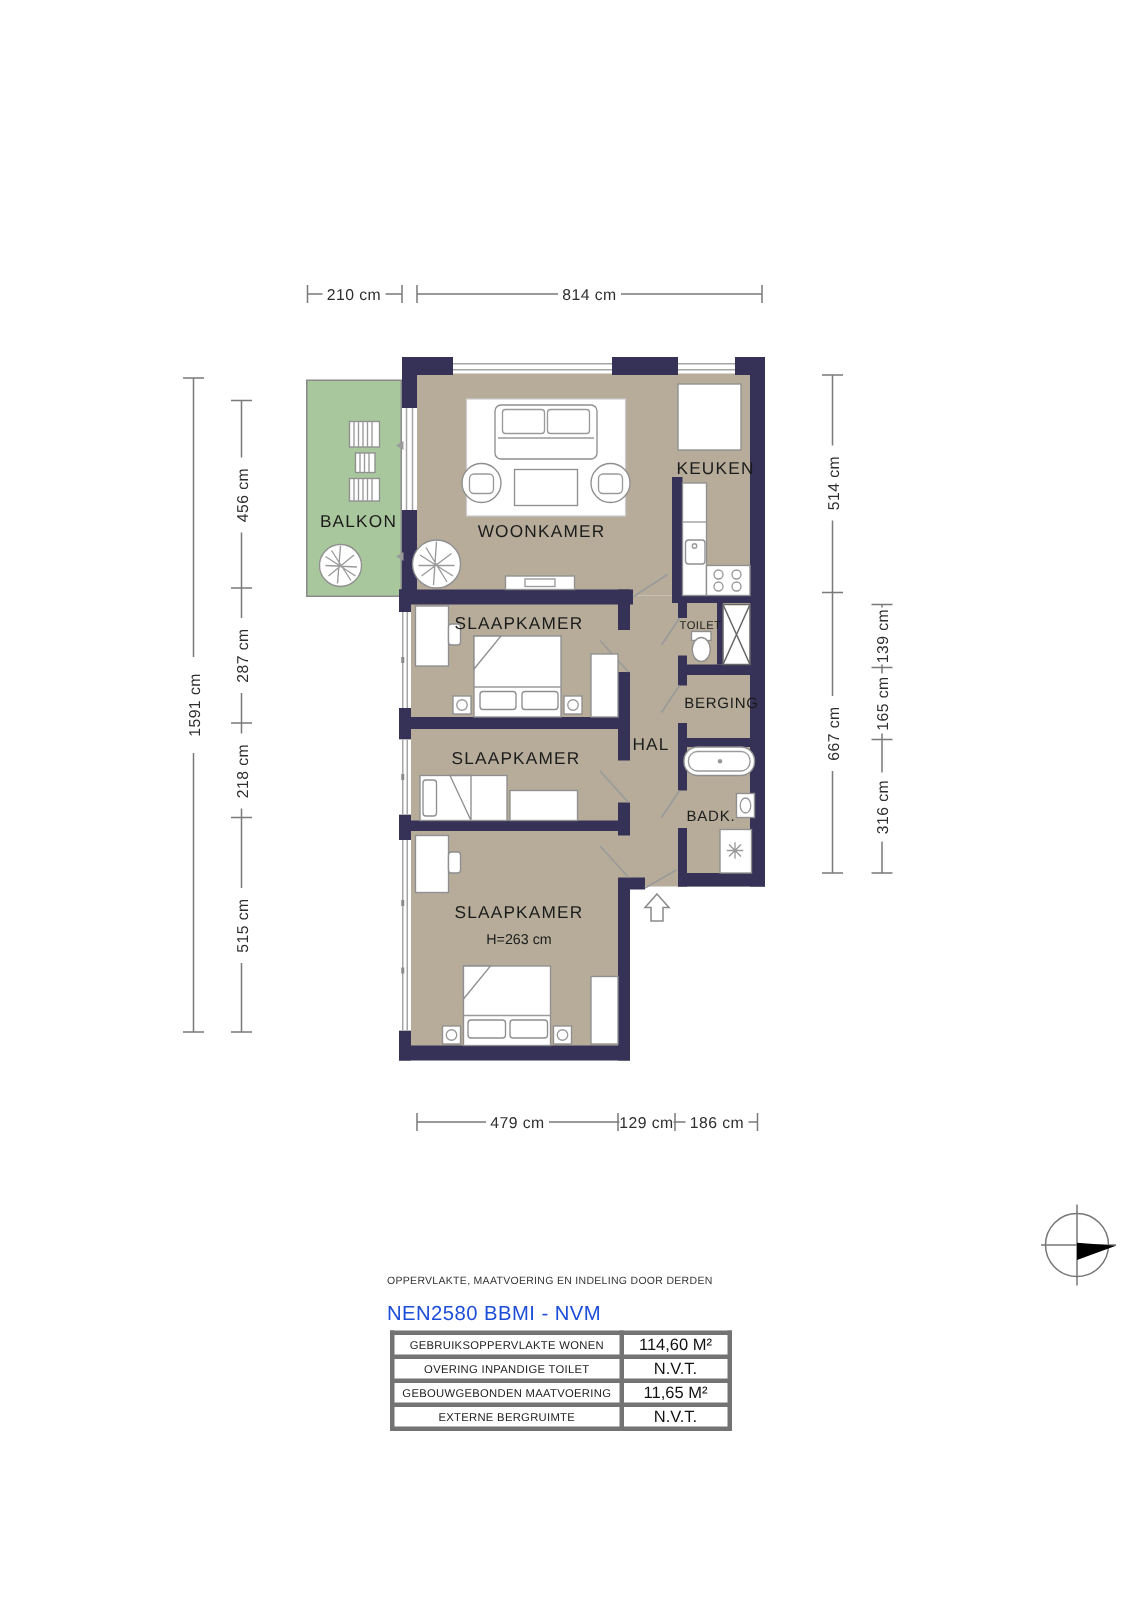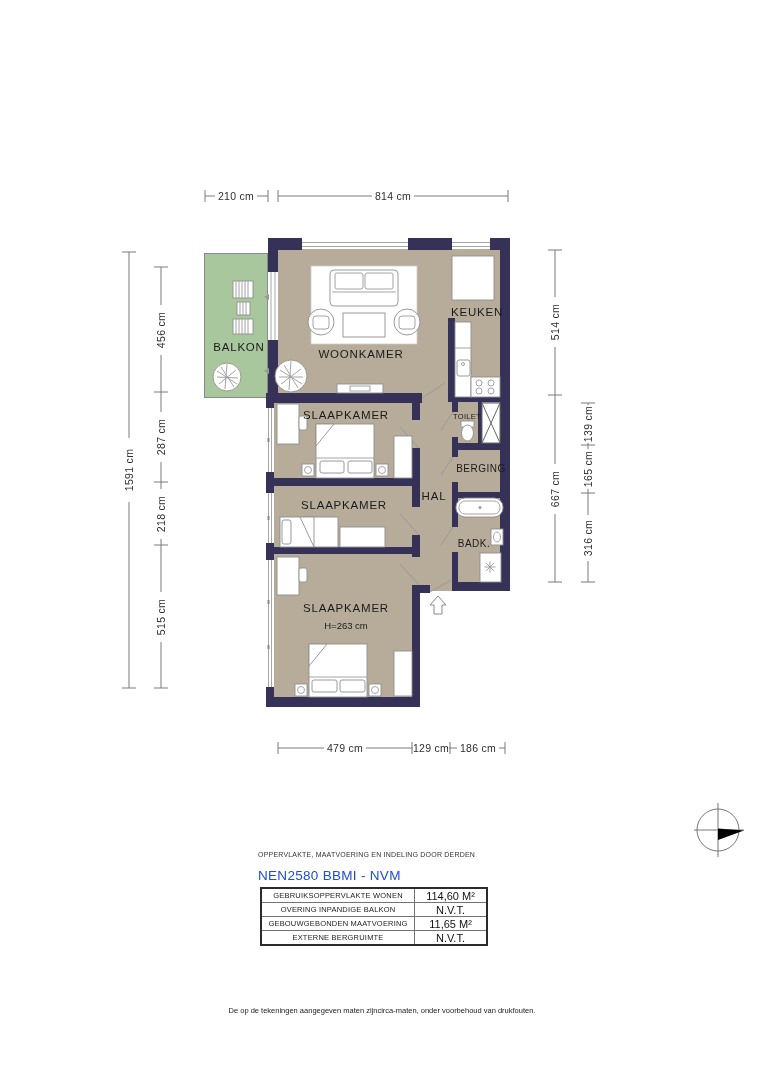--- a/index.html
+++ b/index.html
@@ -21,21 +21,21 @@
   .roomtxt{font-size:11.5px;fill:#1b1b1b;letter-spacing:0.8px;}
   .roomtxt-sm{font-size:10px;fill:#1b1b1b;letter-spacing:0.5px;}
   .roomtxt-xs{font-size:7.5px;fill:#1b1b1b;letter-spacing:0.3px;}
   .heighttxt{font-size:9.5px;fill:#1b1b1b;}
   .backplate{fill:#ffffff;}
   
   .note{left:258px;top:851px;font-size:7px;color:#333;letter-spacing:0.2px;}
   .nen{left:258px;top:868px;font-size:13.5px;color:#1d4ed8;letter-spacing:0.3px;}
   .area-table{left:260px;top:887px;width:228px;border-collapse:collapse;
               border:2px solid #2b2b2b;}
-  .area-table td{border:1px solid #737373;height:13px;padding:0;}
+  .area-table td{border:3px solid #737373;height:13px;padding:0;}
   .area-table td.lbl{width:155px;font-size:7.5px;color:#222;text-align:center;
                      letter-spacing:0.2px;}
   .area-table td.val{width:73px;font-size:11px;color:#111;text-align:center;}
   .title1{left:192px;top:956px;width:380px;text-align:center;font-size:19px;
           color:#111;letter-spacing:0.4px;}
   .title2{left:192px;top:983px;width:380px;text-align:center;font-size:19px;
           color:#111;letter-spacing:0.4px;}
   .disclaimer{left:192px;top:1006px;width:380px;text-align:center;font-size:7.5px;
           color:#222;}
 </style>
@@ -374,29 +374,28 @@
   <div class="abs note">OPPERVLAKTE, MAATVOERING EN INDELING DOOR DERDEN</div>
   <div class="abs nen">NEN2580 BBMI - NVM</div>
 
   <table class="abs area-table">
     <tbody>
       <tr>
         <td class="lbl">GEBRUIKSOPPERVLAKTE WONEN</td>
         <td class="val">114,60 M²</td>
       </tr>
       <tr>
-        <td class="lbl">OVERING INPANDIGE BALKON</td>
+        <td class="lbl">OVERING INPANDIGE TOILET</td>
         <td class="val">N.V.T.</td>
       </tr>
       <tr>
         <td class="lbl">GEBOUWGEBONDEN MAATVOERING</td>
         <td class="val">11,65 M²</td>
       </tr>
       <tr>
         <td class="lbl">EXTERNE BERGRUIMTE</td>
         <td class="val">N.V.T.</td>
       </tr>
     </tbody>
   </table>
 
-  <div class="abs disclaimer">De op de tekeningen aangegeven maten zijncirca-maten, onder voorbehoud van drukfouten.</div>
 
 </div>
 
 </body></html>

